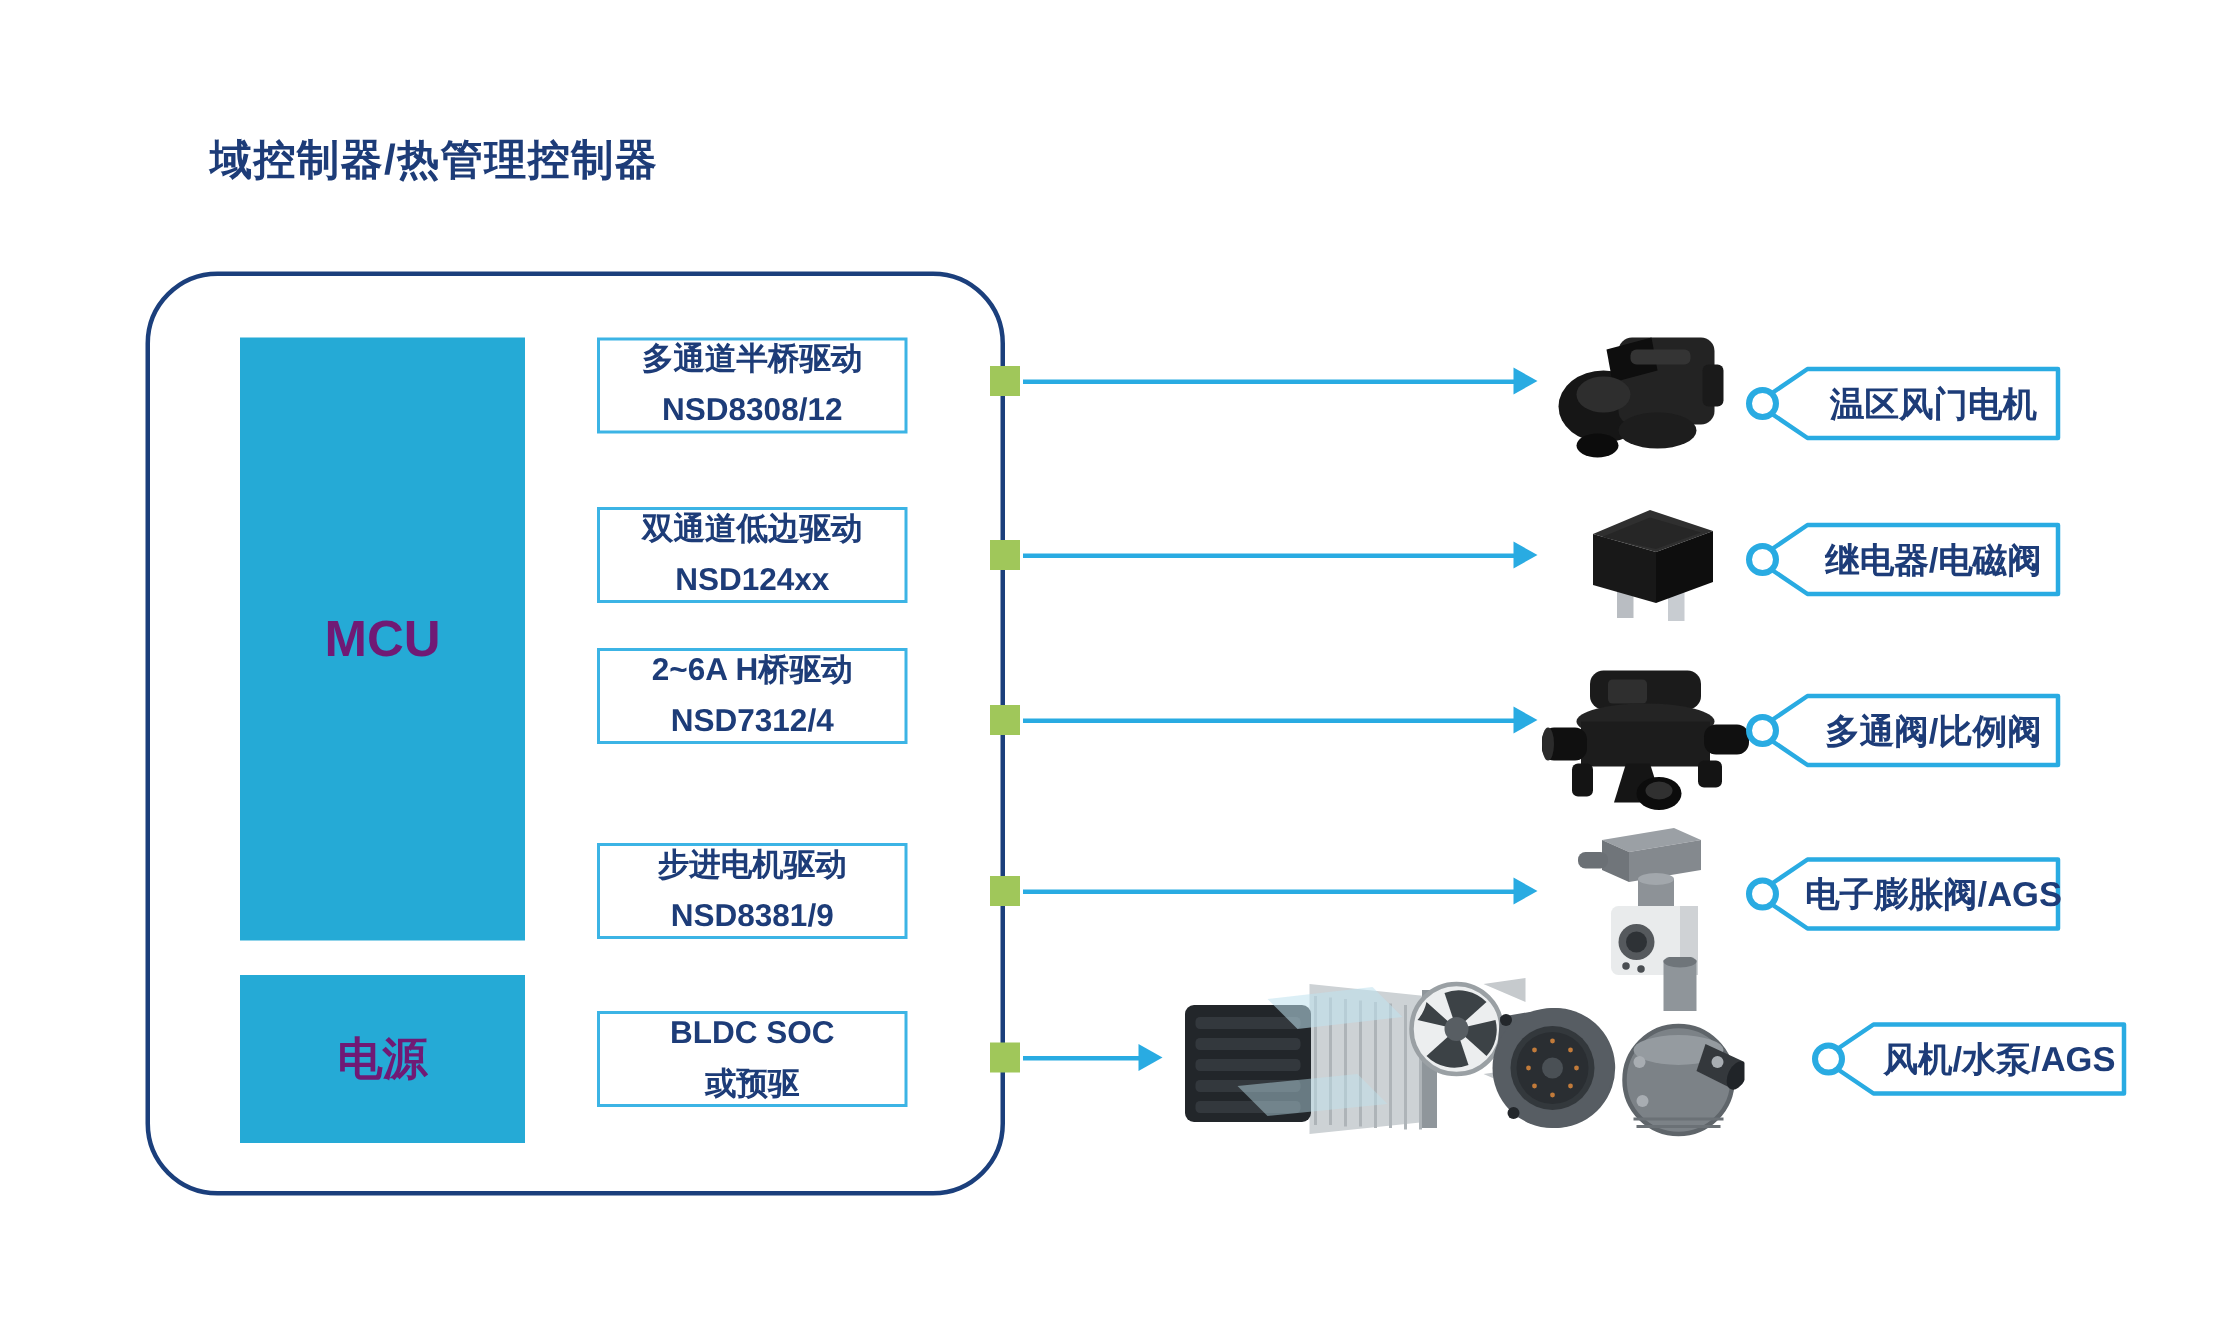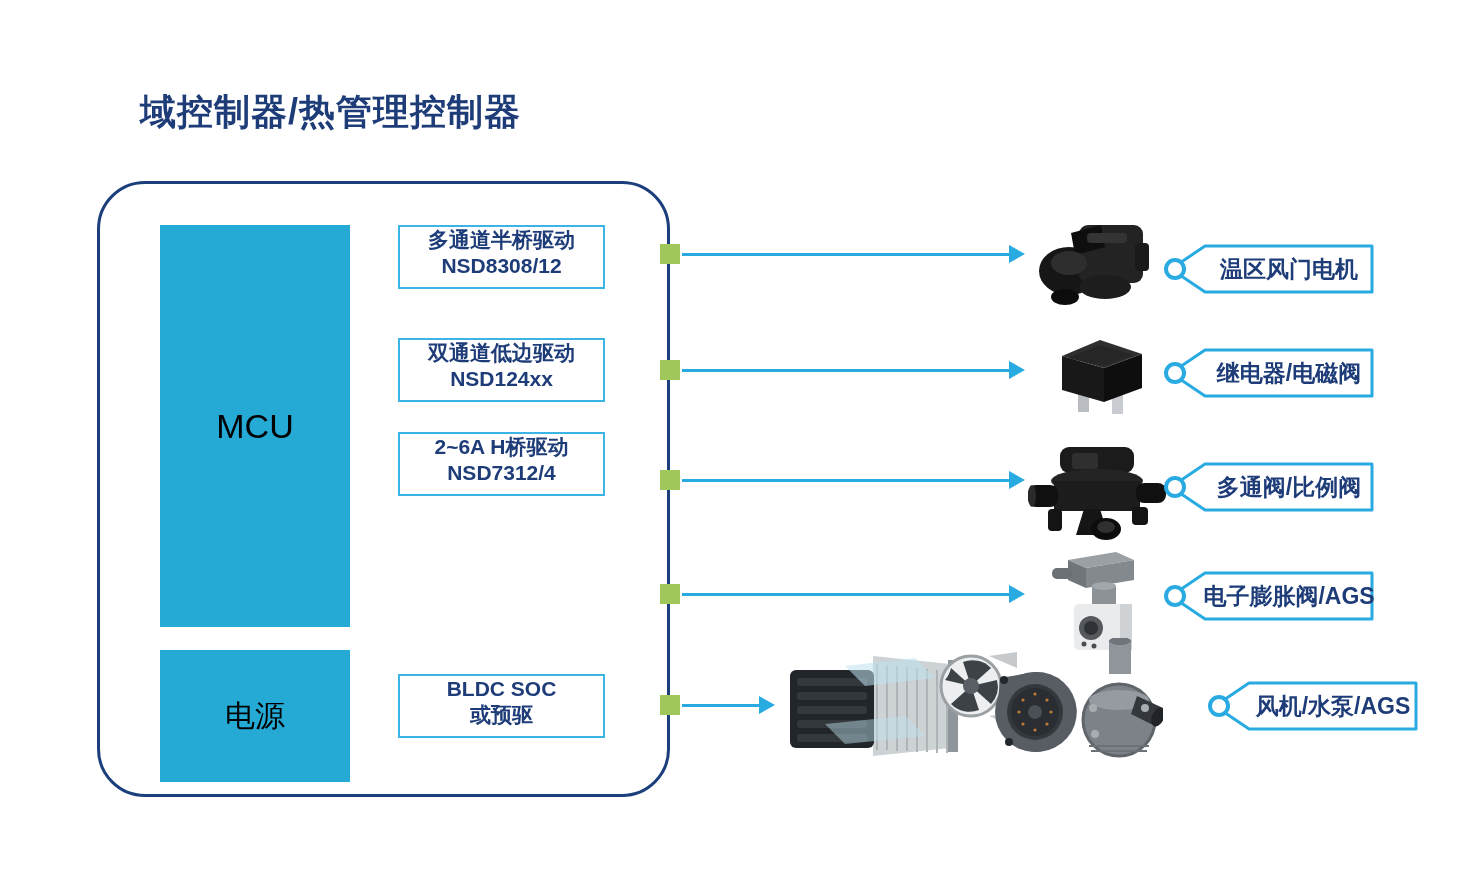--- a/index.html
+++ b/index.html
@@ -11,21 +11,21 @@
     width: 1479px;
     height: 884px;
     background: #ffffff;
     overflow: hidden;
   }
 
   .page-title {
     position: absolute;
     left: 140px;
     top: 88px;
-    font-size: 36px;
+    font-size: 28px;
     font-weight: bold;
     color: #1d3c78;
     letter-spacing: 1px;
   }
 
   .controller-outline {
     position: absolute;
     left: 97px;
     top: 181px;
     width: 573px;
@@ -34,37 +34,37 @@
     border-radius: 48px;
     background: #ffffff;
   }
 
   .cyan-block {
     position: absolute;
     background: #25aad6;
     display: flex;
     align-items: center;
     justify-content: center;
-    color: #000000;
-    font-weight: normal;
+    color: #701a75;
+    font-weight: bold;
   }
   .mcu-block   { left: 160px; top: 225px; width: 190px; height: 402px; font-size: 34px; }
-  .power-block { left: 160px; top: 650px; width: 190px; height: 132px; font-size: 30px; }
+  .power-block { left: 160px; top: 650px; width: 190px; height: 112px; font-size: 30px; }
 
   .driver-box {
     position: absolute;
     left: 398px;
     width: 207px;
     height: 64px;
     background: #ffffff;
     border: 2px solid #3cb4e5;
     display: flex;
     flex-direction: column;
     align-items: center;
-    justify-content: flex-start;
+    justify-content: space-between;
     color: #1d3c78;
     font-size: 21px;
     font-weight: bold;
     line-height: 1.25;
     text-align: center;
   }
 
   .node-square {
     position: absolute;
     left: 660px;
@@ -123,20 +123,24 @@
     <span>多通道半桥驱动</span>
     <span>NSD8308/12</span>
   </div>
   <div class="driver-box" style="top:338px;">
     <span>双通道低边驱动</span>
     <span>NSD124xx</span>
   </div>
   <div class="driver-box" style="top:432px;">
     <span>2~6A H桥驱动</span>
     <span>NSD7312/4</span>
+  </div>
+  <div class="driver-box" style="top:562px;">
+    <span>步进电机驱动</span>
+    <span>NSD8381/9</span>
   </div>
   <div class="driver-box" style="top:674px;">
     <span>BLDC SOC</span>
     <span>或预驱</span>
   </div>
 
   <div class="node-square" style="top:244px;"></div>
   <div class="node-square" style="top:360px;"></div>
   <div class="node-square" style="top:470px;"></div>
   <div class="node-square" style="top:584px;"></div>

